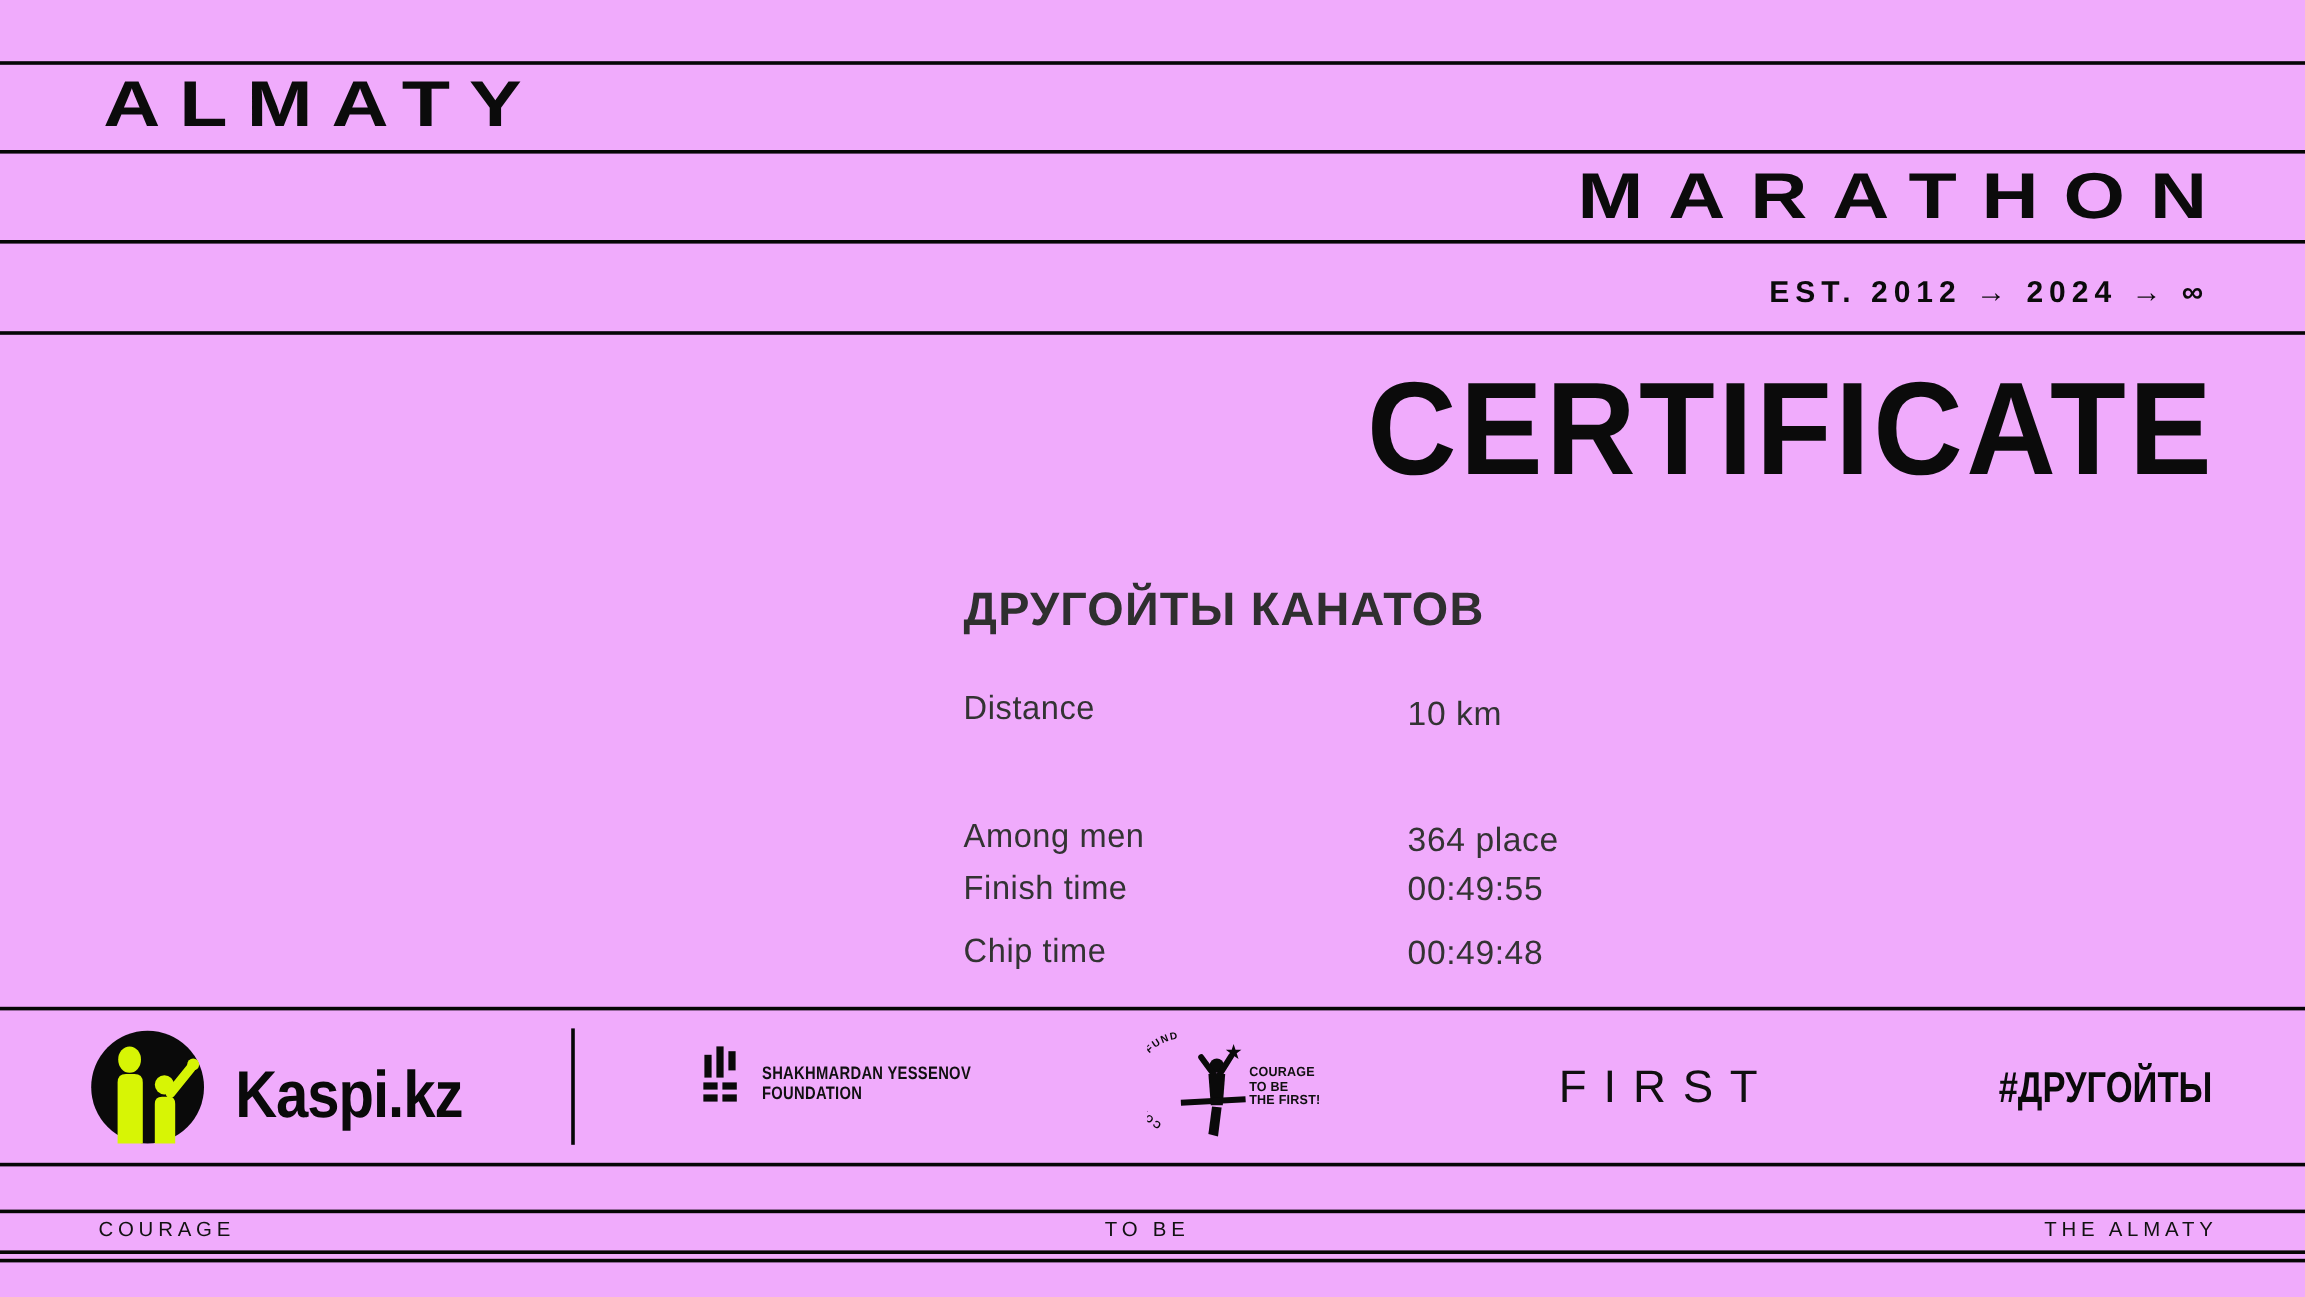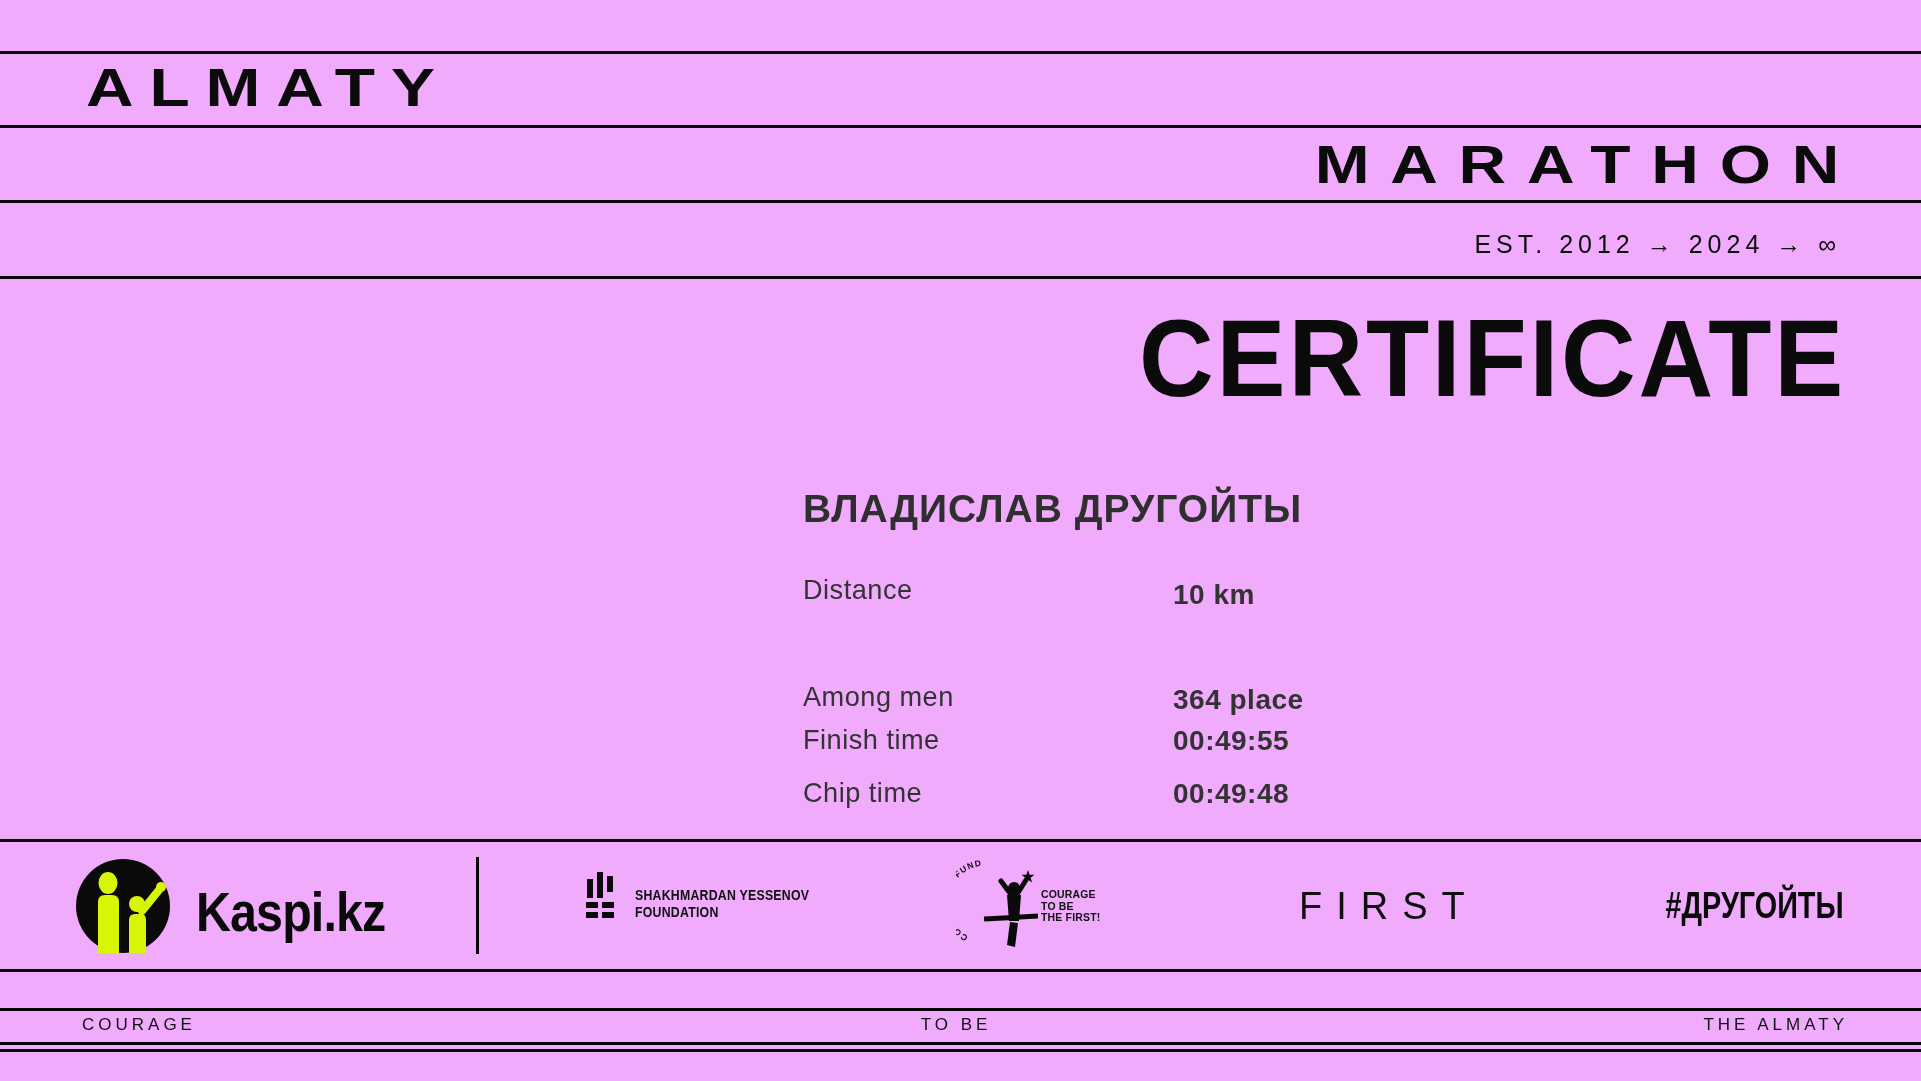--- a/index.html
+++ b/index.html
@@ -23,21 +23,21 @@
     font-size:54px;font-weight:700;letter-spacing:13px;
     transform:scaleX(1.22);transform-origin:left center;white-space:nowrap;
   }
   .marathon{
     position:absolute;right:78px;top:136px;line-height:56px;
     font-size:54px;font-weight:700;letter-spacing:17px;margin-right:-17px;
     transform:scaleX(1.22);transform-origin:right center;white-space:nowrap;
   }
   .est{
     position:absolute;right:85px;top:230px;line-height:28px;
-    font-size:25px;font-weight:400;letter-spacing:5px;margin-right:-5px;
+    font-size:25px;font-weight:700;letter-spacing:5px;margin-right:-5px;
     white-space:nowrap;
   }
 
   
   .cert-heading{
     position:absolute;right:78px;top:303px;line-height:110px;
     font-size:110px;font-weight:700;letter-spacing:3px;margin-right:-3px;
     transform:scaleX(0.94);transform-origin:right center;white-space:nowrap;
     color:#0b0b0b;
   }
@@ -46,21 +46,21 @@
   .athlete{
     position:absolute;left:803px;top:487px;line-height:44px;
     font-size:39px;font-weight:700;letter-spacing:1px;color:#2f2f2f;
     white-space:nowrap;
   }
 
   
   .row{position:absolute;left:803px;width:900px;height:40px;color:#333;}
   .row .lbl{position:absolute;left:0;top:0;font-size:28px;font-weight:500;
             letter-spacing:.5px;transform:scaleX(0.97);transform-origin:left top;white-space:nowrap;}
-  .row .val{position:absolute;left:370px;top:0;font-size:28px;font-weight:700;
+  .row .val{position:absolute;left:370px;top:0;font-size:28px;font-weight:400;
             letter-spacing:.5px;white-space:nowrap;}
   .row1{top:574px}.row1 .val{top:5px}
   .row2{top:626px}.row2 .val{top:5px}
   .row3{top:681px}.row3 .val{top:3px}
   .row4{top:724px}.row4 .val{top:1px}
   .row5{top:777px}.row5 .val{top:1px}
 
   
   .kaspi-logo{position:absolute;left:75px;top:858px;}
   .kaspi-word{
@@ -114,21 +114,21 @@
   <div class="rule r6"></div>
   <div class="rule r7"></div>
   <div class="rule r8"></div>
   <div class="rule r9"></div>
 
   <div class="almaty">ALMATY</div>
   <div class="marathon">MARATHON</div>
   <div class="est">EST. 2012 → 2024 → ∞</div>
 
   <div class="cert-heading">CERTIFICATE</div>
-  <div class="athlete">ВЛАДИСЛАВ ДРУГОЙТЫ</div>
+  <div class="athlete">ДРУГОЙТЫ КАНАТОВ</div>
 
   <div class="row row1">
     <span class="lbl">Distance</span>
     <span class="val">10 km</span>
   </div>
   <div class="row row3">
     <span class="lbl">Among men</span>
     <span class="val">364 place</span>
   </div>
   <div class="row row4">

